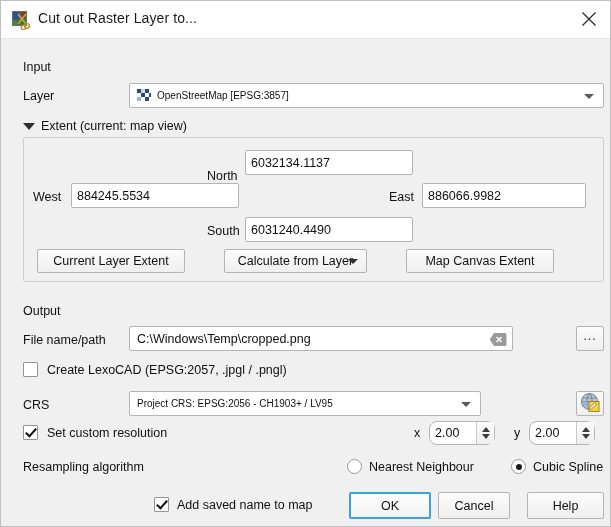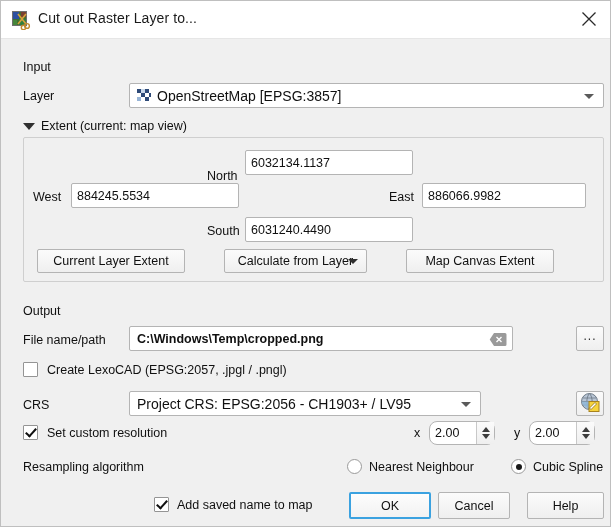--- a/index.html
+++ b/index.html
@@ -74,21 +74,21 @@
     padding-left: 5px;
     white-space: nowrap;
     overflow: hidden;
   }
   .combo {
     position: absolute;
     box-sizing: border-box;
     background: #ffffff;
     border: 1px solid #b4b4b4;
     border-radius: 2px;
-    font-size: 14px;
+    font-size: 10px;
     color: #101010;
     display: flex;
     align-items: center;
     padding-left: 7px;
     white-space: nowrap;
   }
   .combo .arrow {
     position: absolute;
     right: 9px; top: 50%;
     margin-top: -2px;
@@ -313,21 +313,21 @@
     <span>Calculate from Layer</span>
     <span style="position:absolute; right:8px; top:50%; margin-top:-2px; width:0; height:0; border-left:5px solid transparent; border-right:5px solid transparent; border-top:5px solid #303030;"></span>
   </div>
 
   <div class="btn" style="left:405px; top:248px; width:148px; height:24px;">Map Canvas Extent</div>
 
   <span class="section-title" style="left:22px; top:303px;">Output</span>
 
   <span class="lbl" style="left:22px; top:332px;">File name/path</span>
 
-  <div class="field" style="left:128px; top:325px; width:384px; height:25px; padding-left:7px;font-weight:bold;">
+  <div class="field" style="left:128px; top:325px; width:384px; height:25px; padding-left:7px;">
     <span>C:\Windows\Temp\cropped.png</span>
     <span class="clear-btn" style="right:5px; top:5px;">
       <svg width="18" height="15" viewBox="0 0 18 15">
         <path d="M5 1 H16 a1.5 1.5 0 0 1 1.5 1.5 V12.5 A1.5 1.5 0 0 1 16 14 H5 L0.7 7.5 Z" fill="#9a9a9a"></path>
         <path d="M7.5 5 L12.5 10 M12.5 5 L7.5 10" stroke="#ffffff" stroke-width="1.4" fill="none"></path>
       </svg>
     </span>
   </div>
 
   <div class="btn" style="left:575px; top:325px; width:28px; height:25px;">

